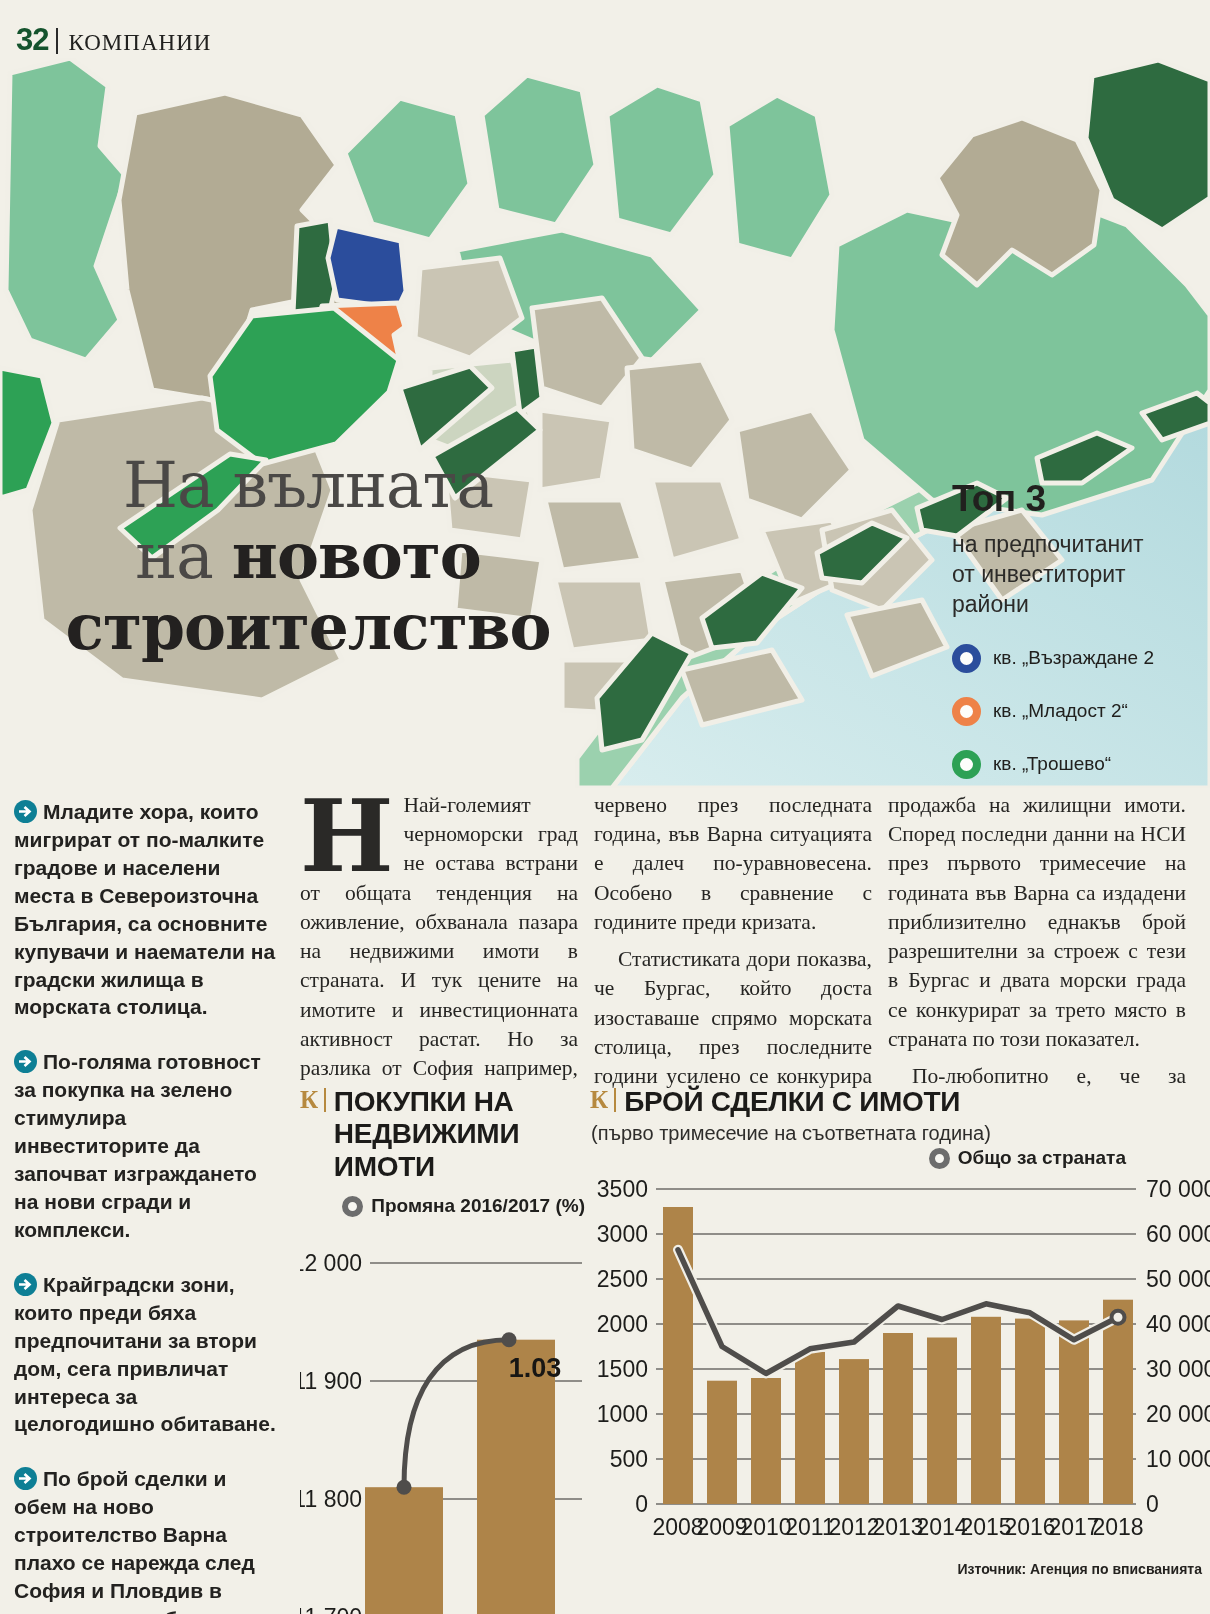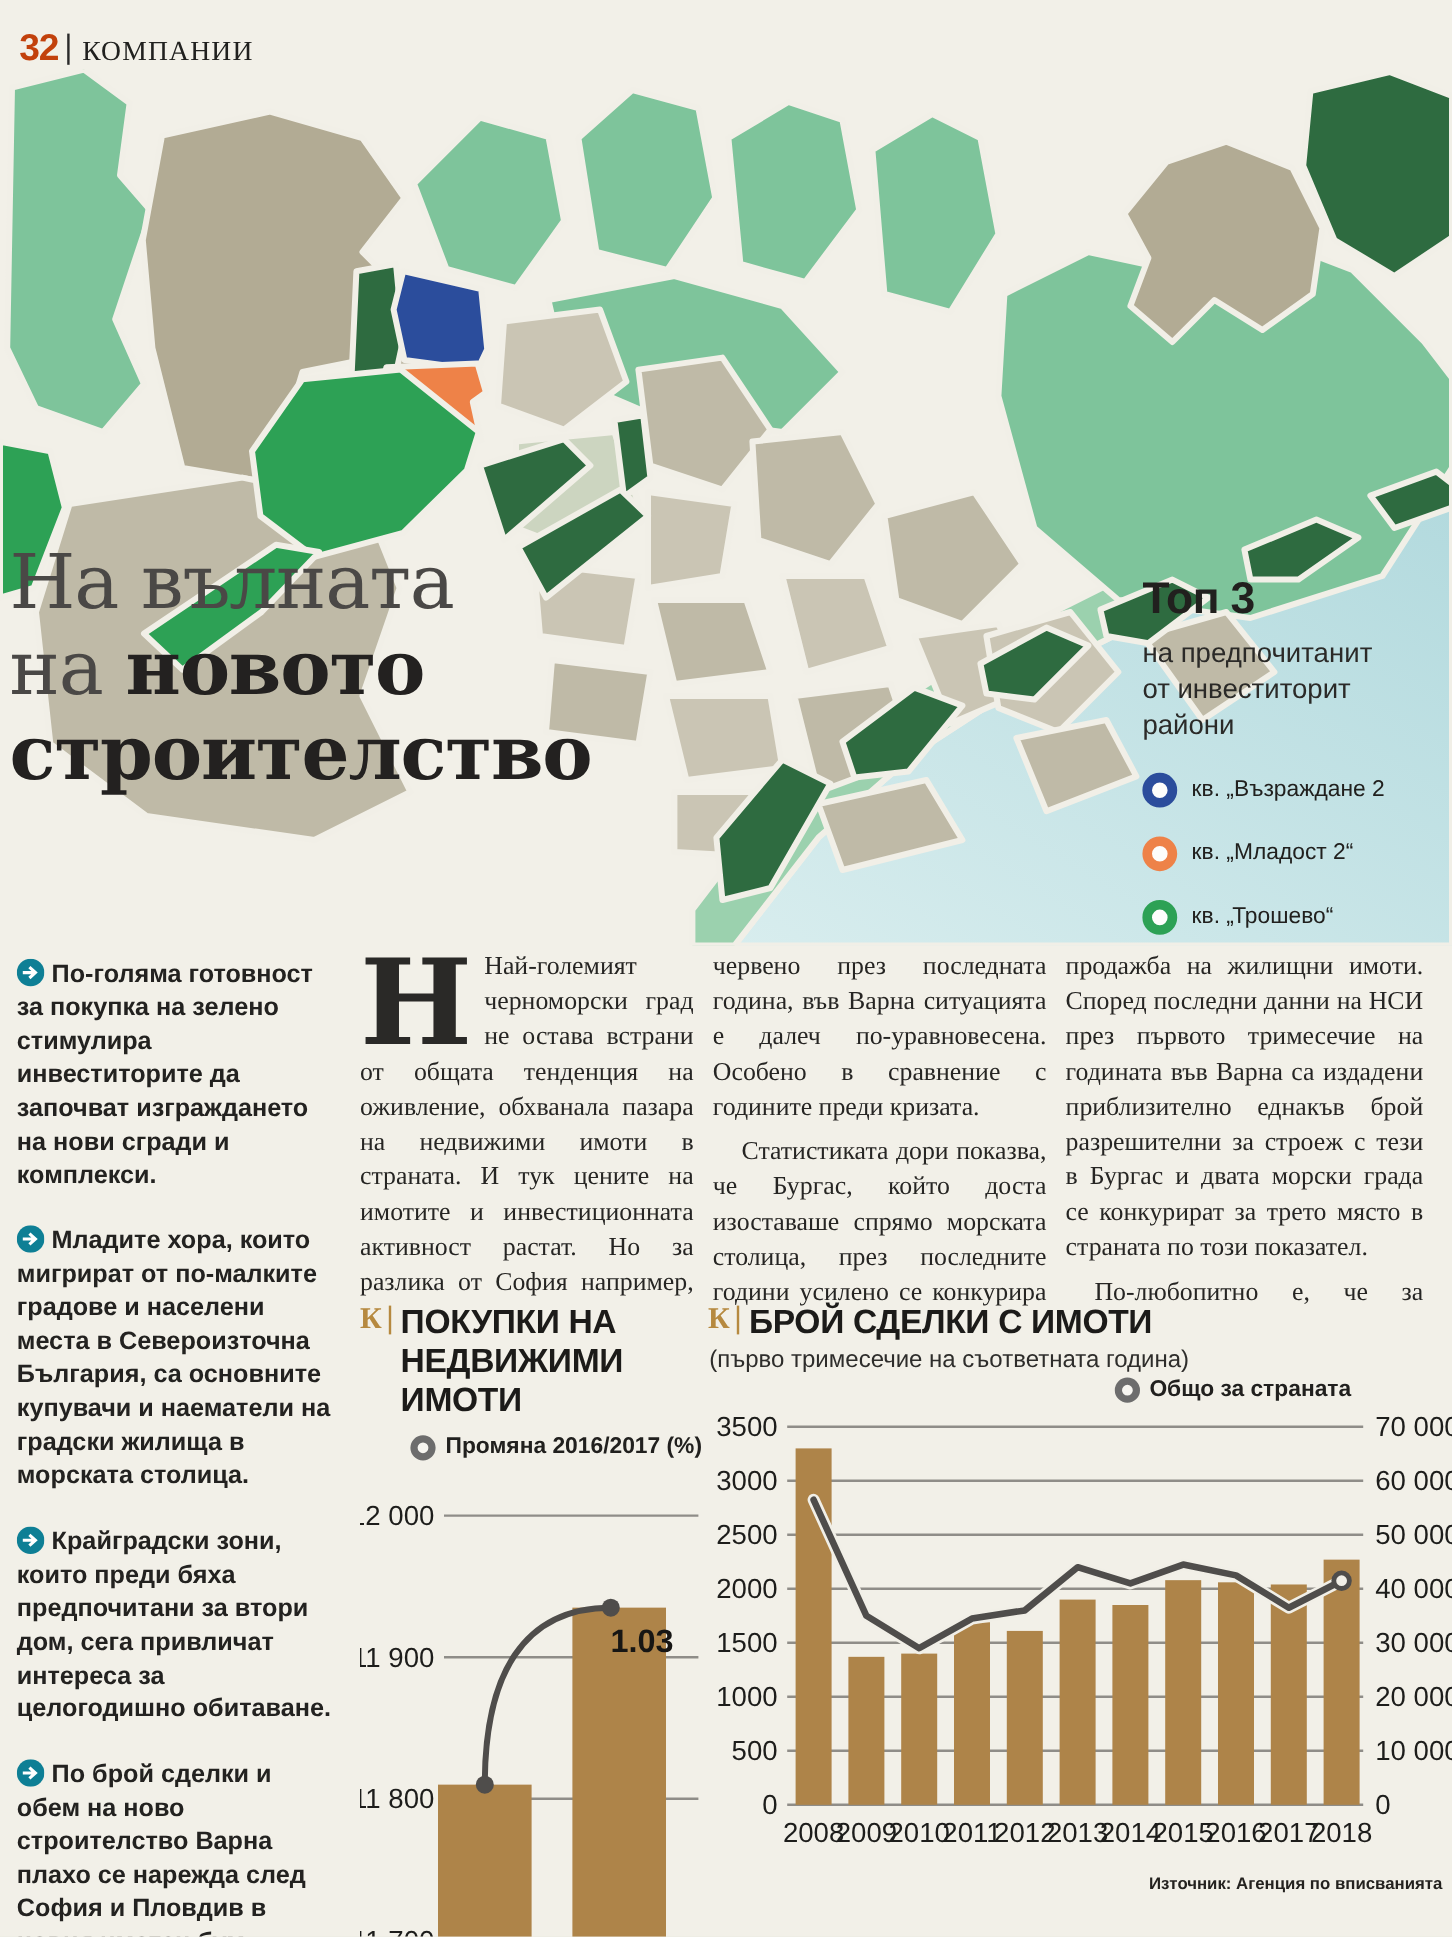--- a/index.html
+++ b/index.html
@@ -1,31 +1,31 @@
 <!DOCTYPE html>
 <html><head>
 <meta charset="utf-8">
 <style>
   html,body{margin:0;padding:0;background:#e8e6df;}
   .page{position:relative;width:1210px;height:1614px;background:#f2f0e8;overflow:hidden;
         font-family:"Liberation Sans",sans-serif;color:#1f1e1c;}
   
   .hdr{position:absolute;left:16px;top:22px;display:flex;align-items:baseline;}
-  .hdr .num{font-size:31px;font-weight:700;letter-spacing:-1px;color:#c2410c;}
+  .hdr .num{font-size:31px;font-weight:700;letter-spacing:-1px;color:#14532d;}
   .hdr .sep{display:inline-block;width:2px;height:26px;background:#2a2a2a;margin:0 10px 0 8px;transform:translateY(4px);}
   .hdr .sec{font-family:"Liberation Serif",serif;font-size:23px;letter-spacing:1px;color:#21211f;text-align:right;}
   
   .map{position:absolute;left:0;top:58px;width:1210px;height:730px;}
   .map path{stroke:#f1efe7;stroke-width:5;stroke-linejoin:round;}
   .mg{fill:#7ec49b}.mg2{fill:#9bd1ae}.mt{fill:#b2ab94}.mt2{fill:#bfbaa7}.mt3{fill:#cac5b4}
   .mpg{fill:#ccd5c0}.mdg{fill:#2e6b40}.mbg{fill:#2da155}.mblue{fill:#2b4d9c}.morange{fill:#ee8248}
   .msea{stroke:none}
   
   .headline{position:absolute;left:8px;top:450px;width:600px;font-family:"DejaVu Serif",serif;
-            font-size:63px;line-height:1.13;letter-spacing:-1px;}
+            font-size:63px;line-height:1.13;letter-spacing:-1px;text-align:center;}
   .headline .lt{font-weight:400;color:#4a4846;}
   .headline .bd{font-weight:700;color:#232120;}
   
   .top3{position:absolute;left:952px;top:478px;width:280px;}
   .top3 .t3title{font-size:37px;font-weight:700;color:#21201e;letter-spacing:-0.5px;margin-bottom:10px;}
   .top3 .t3sub{font-size:23px;color:#2b2a28;line-height:1.3;white-space:nowrap;}
   .t3item{display:flex;align-items:center;margin-top:24px;white-space:nowrap;}
   .ring{display:inline-block;width:13px;height:13px;border:8px solid #999;border-radius:50%;
         background:#fdfdfb;margin-right:12px;flex:none;}
   .t3item .lbl{font-size:19px;color:#21201e;}
@@ -164,27 +164,27 @@
       <span class="ring" style="border-color: rgb(45, 161, 85);"></span>
       <span class="lbl">кв. „Трошево“</span>
     </div>
   </div>
 
   <div class="sidebar">
     <div class="bullet">
       <svg class="bicon" width="23" height="23" viewBox="0 0 23 23">
           <circle cx="11.5" cy="11.5" r="11.5" fill="#0e7f95"></circle>
           <path d="M5,11.5 H14 M10.5,7 L15.5,11.5 L10.5,16" stroke="#fff" stroke-width="2.6" fill="none"></path>
-        </svg><span>По-голяма готовност за покупка на зелено стимулира инвеститорите да започват изграждането на нови сгради и комплекси.</span>
+        </svg><span>Младите хора, които мигрират от по-малките градове и населени места в Североизточна България, са основните купувачи и наематели на градски жилища в морската столица.</span>
     </div>
     <div class="bullet">
       <svg class="bicon" width="23" height="23" viewBox="0 0 23 23">
           <circle cx="11.5" cy="11.5" r="11.5" fill="#0e7f95"></circle>
           <path d="M5,11.5 H14 M10.5,7 L15.5,11.5 L10.5,16" stroke="#fff" stroke-width="2.6" fill="none"></path>
-        </svg><span>Младите хора, които мигрират от по-малките градове и населени места в Североизточна България, са основните купувачи и наематели на градски жилища в морската столица.</span>
+        </svg><span>По-голяма готовност за покупка на зелено стимулира инвеститорите да започват изграждането на нови сгради и комплекси.</span>
     </div>
     <div class="bullet">
       <svg class="bicon" width="23" height="23" viewBox="0 0 23 23">
           <circle cx="11.5" cy="11.5" r="11.5" fill="#0e7f95"></circle>
           <path d="M5,11.5 H14 M10.5,7 L15.5,11.5 L10.5,16" stroke="#fff" stroke-width="2.6" fill="none"></path>
         </svg><span>Крайградски зони, които преди бяха предпочитани за втори дом, сега привличат интереса за целогодишно обитаване.</span>
     </div>
     <div class="bullet">
       <svg class="bicon" width="23" height="23" viewBox="0 0 23 23">
           <circle cx="11.5" cy="11.5" r="11.5" fill="#0e7f95"></circle>

